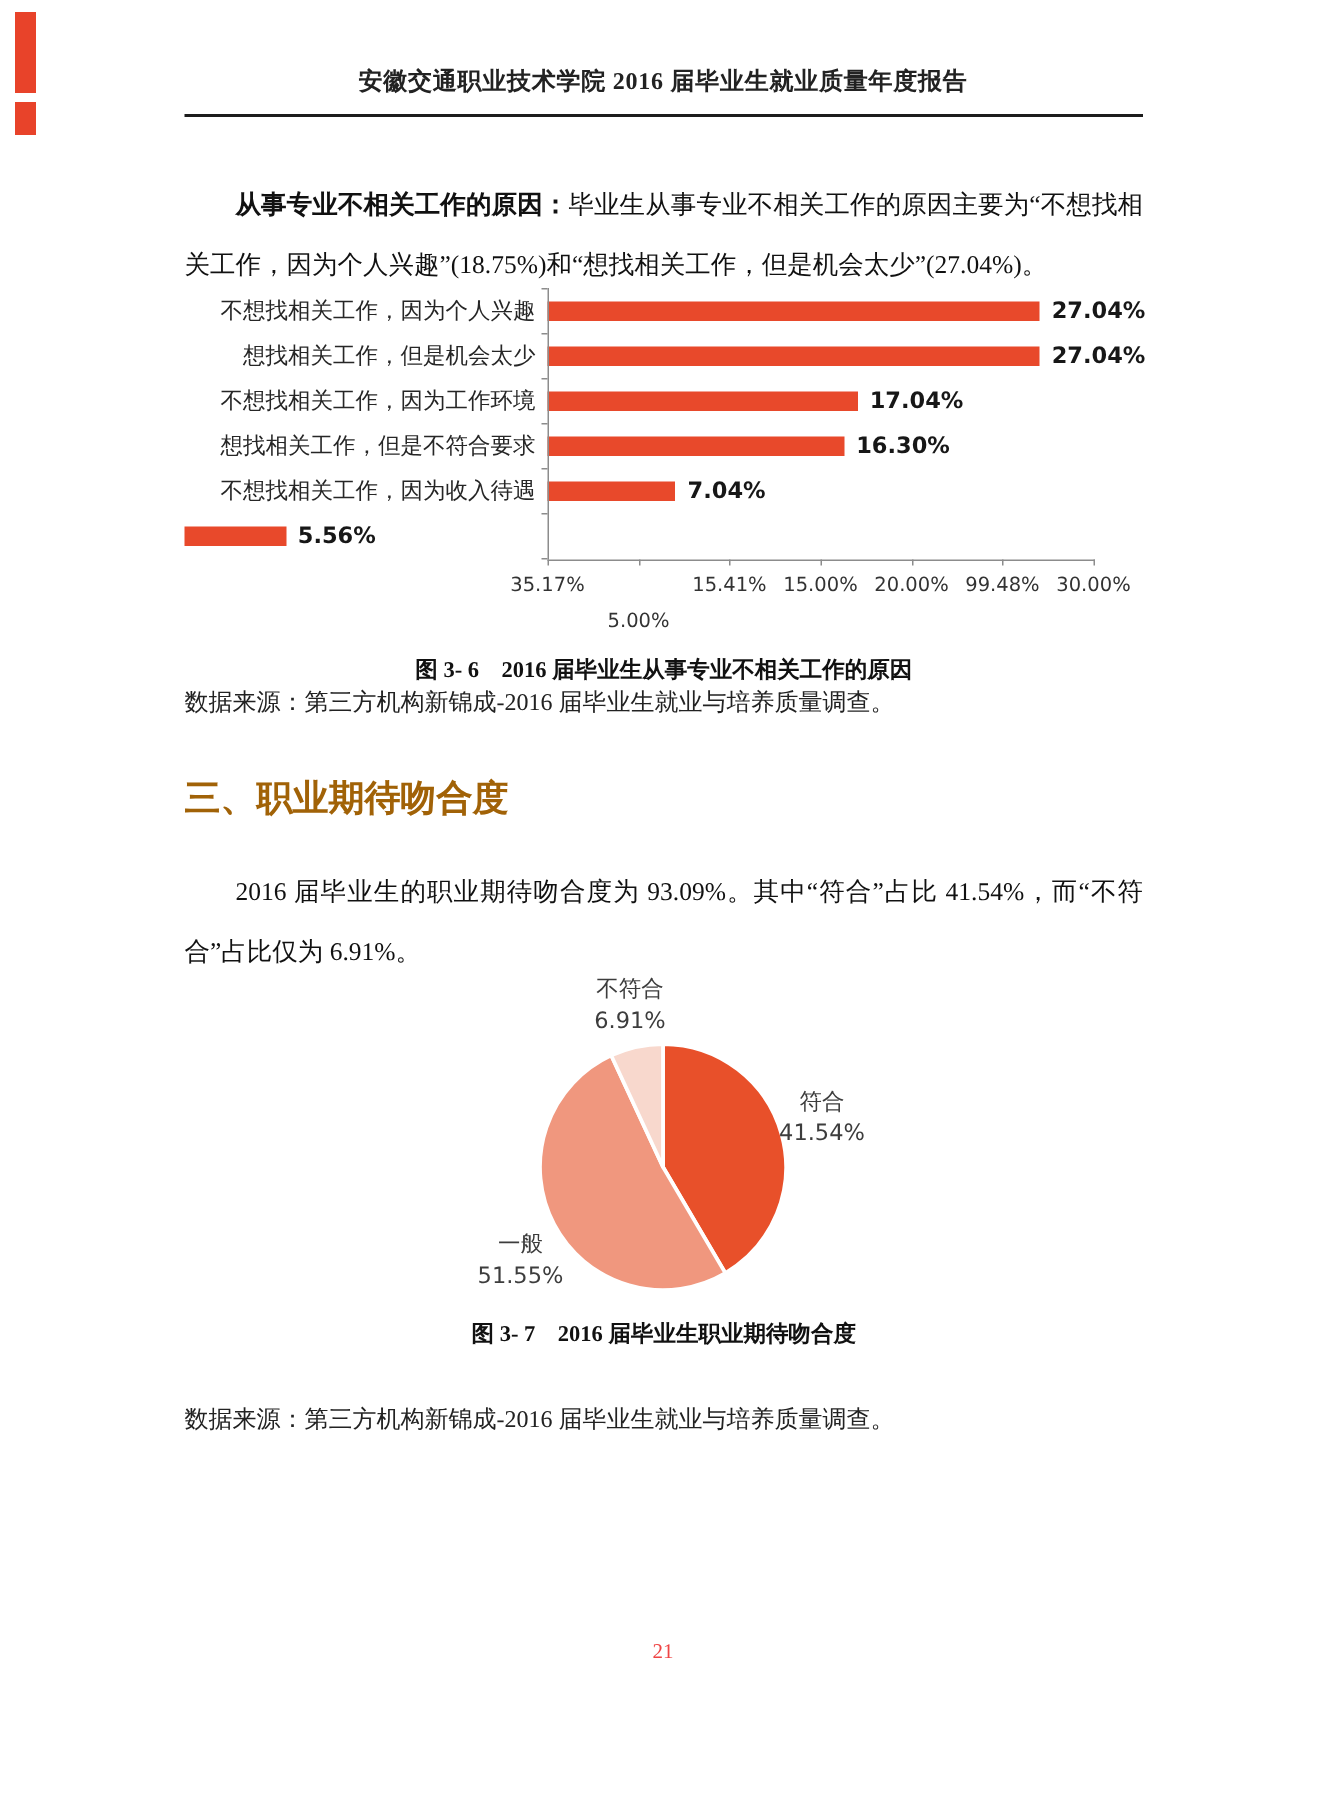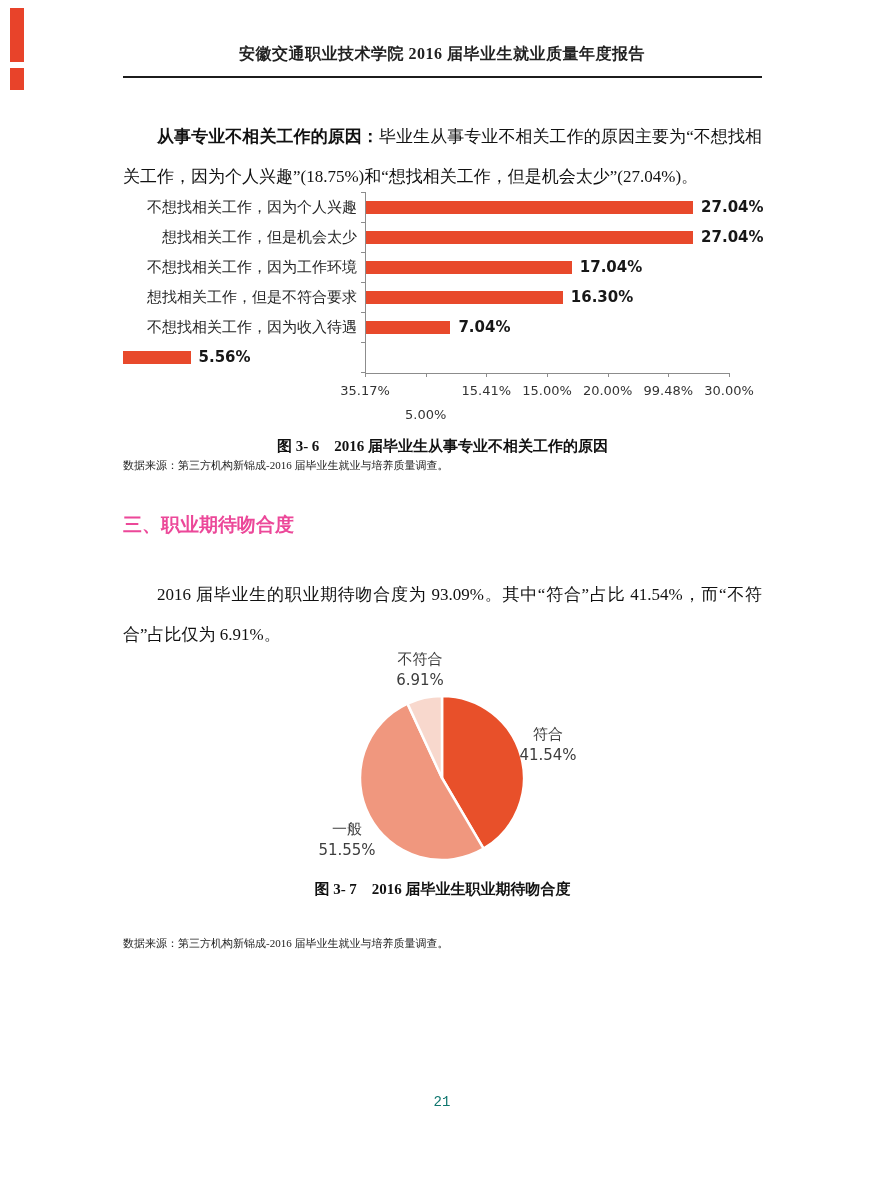--- a/index.html
+++ b/index.html
@@ -38,37 +38,37 @@
   .x-ticks{position:absolute;left:242px;top:181px;width:365px;height:40px;}
   .xtick{position:absolute;top:0;width:1px;height:4px;background:#8c8c8c;}
   .xtick-label{position:absolute;top:10px;width:64px;text-align:center;
                font-family:"DejaVu Sans","Liberation Sans",sans-serif;
                font-size:13px;color:#333;}
 
   
   .fig-caption{position:absolute;left:123px;width:639px;text-align:center;
                font-size:15px;font-weight:bold;color:#111;}
   .cap1{top:426px;margin-top:11px;} .cap2{top:880px;}
-  .small-note{position:absolute;left:123px;width:639px;font-size:11px;color:#222;}
+  .small-note{position:absolute;left:123px;width:639px;font-size:16px;color:#222;}
   .src1{top:458px;} .note2{top:910px;} .src2{top:936px;}
 
   
   .sec-heading{position:absolute;left:123px;top:496px;font-family:Liberation Mono, monospace;
-               font-size:19px;font-weight:bold;color:#ec4899;}
+               font-size:24px;font-weight:bold;color:#a16207;}
 
   
   .pie-svg{position:absolute;left:330px;top:666px;width:224px;height:224px;}
   .pie-label{position:absolute;width:110px;text-align:center;font-size:15px;color:#3d3d3d;
              line-height:21px;font-family:"DejaVu Sans","Liberation Sans",sans-serif;}
   .pl-mismatch{left:365px;top:649px;}
   .pl-match{left:493px;top:724px;}
   .pl-general{left:292px;top:795px;margin-top:24px;}
 
   .page-num{position:absolute;left:0;top:1094px;width:884px;text-align:center;
-            font-size:14px;color:#0f766e;font-family:Liberation Mono, monospace;}
+            font-size:14px;color:#ef4444;font-family:Liberation Serif, serif;}
 </style>
 </head>
 <body>
 
 <div class="page">
 
   <div class="tab-bar t1" style="background: rgb(232, 67, 42);"></div>
   <div class="tab-bar t2" style="background: rgb(232, 67, 42);"></div>
 
   <div class="hdr-title">安徽交通职业技术学院 2016 届毕业生就业质量年度报告</div>

